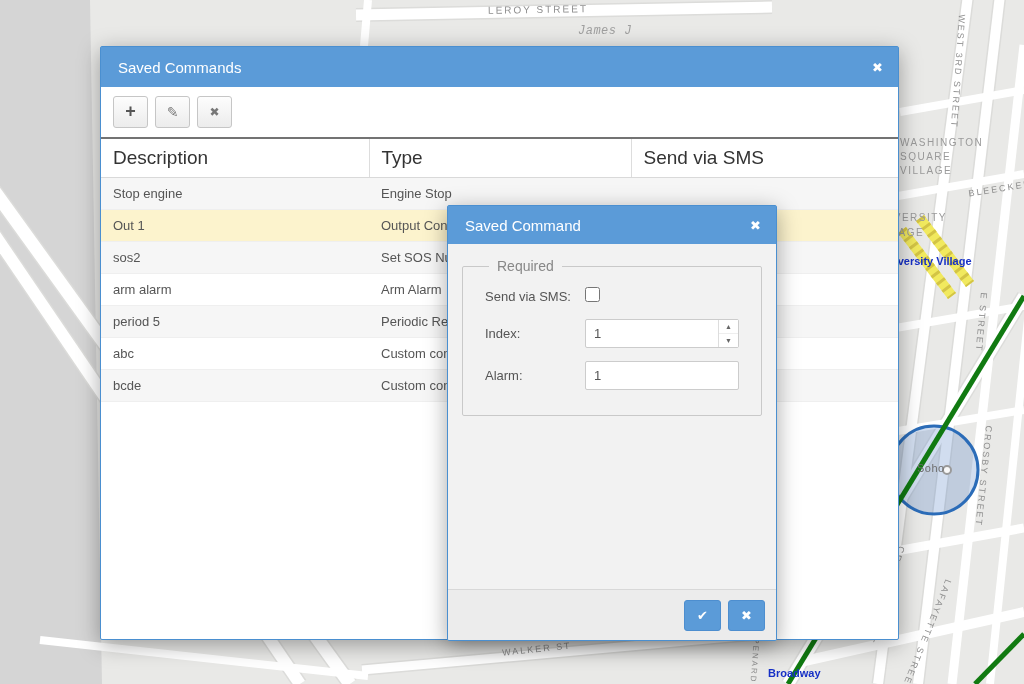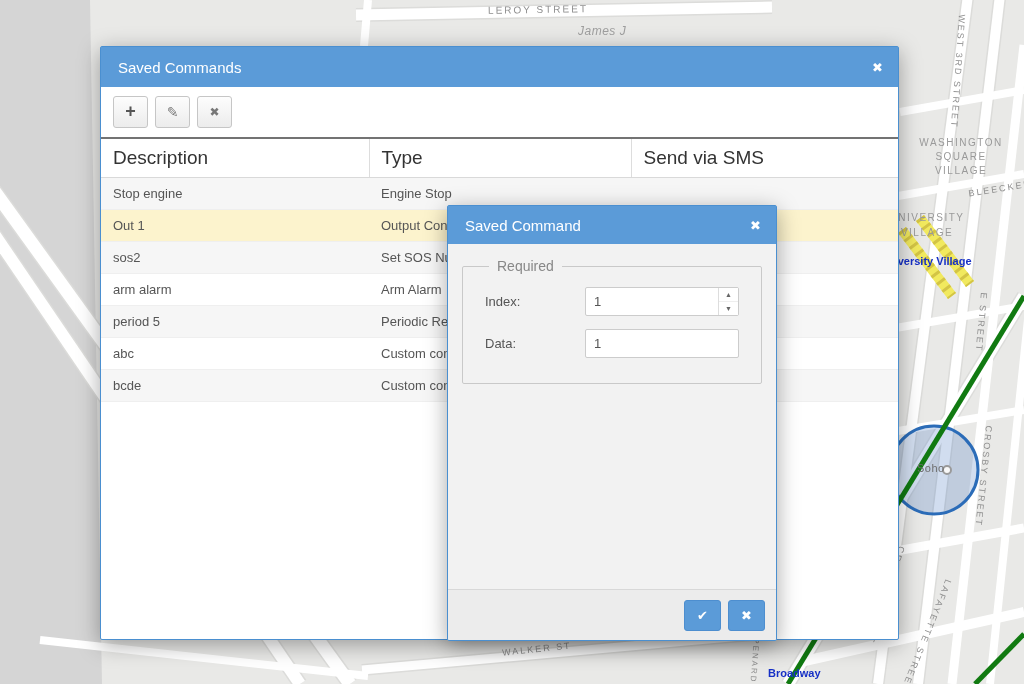--- a/index.html
+++ b/index.html
@@ -3,22 +3,22 @@
 <meta charset="utf-8">
 <style>
   html,body{margin:0;padding:0;}
   body{width:1024px;height:684px;overflow:hidden;font-family:"Liberation Sans",sans-serif;background:#e9e9e7;}
   .screen{position:relative;width:1024px;height:684px;overflow:hidden;}
   .map-svg{position:absolute;left:0;top:0;}
 
   
   .map-label{position:absolute;color:#8f8f8f;font-size:10px;letter-spacing:2px;white-space:nowrap;pointer-events:none;}
   .map-label.vert{writing-mode:vertical-rl;letter-spacing:2px;font-size:9px;transform-origin:top left;}
-  .map-label.area{color:#9a9a9a;letter-spacing:1.5px;text-align:center;line-height:14px;font-size:10px;}
-  .map-label.water-name{font-family:Liberation Sans, sans-serif;font-style:italic;letter-spacing:0.5px;font-size:12px;color:#9f9f9f;}
+  .map-label.area{color:#9a9a9a;letter-spacing:1.5px;line-height:14px;font-size:10px;}
+  .map-label.water-name{font-family:Liberation Mono, monospace;font-style:italic;letter-spacing:0.5px;font-size:12px;color:#9f9f9f;}
   .map-label.blue{color:#1630c6;font-weight:bold;font-size:11px;letter-spacing:0;}
   .map-label.placename{color:#6e6e6e;font-size:11px;letter-spacing:0.5px;}
 
   
   .dialog{position:absolute;background:#fff;border:1px solid #4a8fd0;border-radius:2px;box-shadow:0 5px 22px rgba(0,0,0,0.35);box-sizing:border-box;}
   .dialog-header{height:40px;background:#5b9bd8;display:flex;align-items:center;justify-content:space-between;padding:0 15px 0 17px;box-sizing:border-box;cursor:move;}
   .dialog-title{color:#fff;font-size:15px;}
   .dialog-close{color:#fff;font-size:13px;cursor:pointer;}
 
   #dlg-commands{left:100px;top:46px;width:799px;height:594px;}
@@ -200,35 +200,41 @@
   <div class="dialog" id="dlg-command">
     <div class="dialog-header">
       <span class="dialog-title">Saved Command</span>
       <span class="dialog-close">✖</span>
     </div>
     <div class="dlg-body">
       <fieldset class="req">
         <legend>Required</legend>
 
 
+        <div class="frow">
+          <label>Send via SMS:</label>
+          <div class="fctl">
+            <input class="cb" type="checkbox" style="">
+          </div>
+        </div>
 
 
         <div class="frow">
           <label>Index:</label>
           <div class="fctl">
             <input class="txt spin-host" type="text" value="1" style="">
             <div class="spin">
               <span>▲</span>
               <span>▼</span>
             </div>
           </div>
         </div>
 
         <div class="frow">
-          <label>Data:</label>
+          <label>Alarm:</label>
           <div class="fctl">
             <input class="txt" type="text" value="1" style="">
           </div>
         </div>
 
       </fieldset>
     </div>
     <div class="dlg-footer">
       <div class="ft-btn">
         <span>✔</span>

